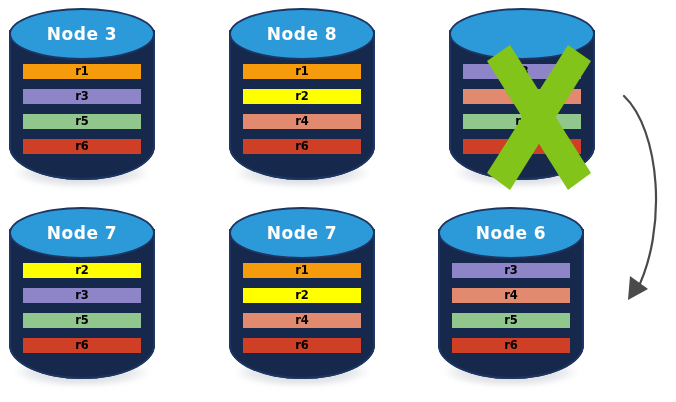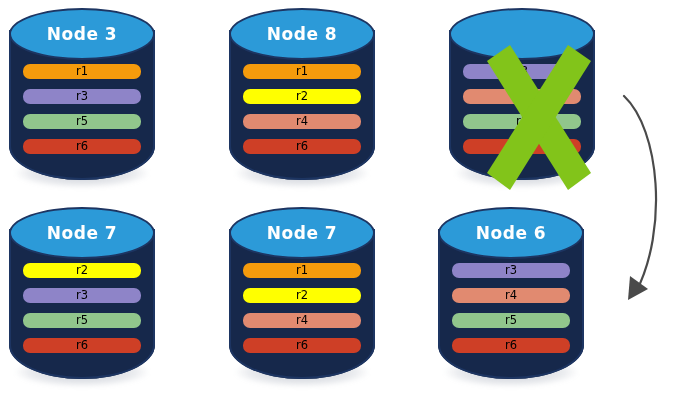--- a/index.html
+++ b/index.html
@@ -86,24 +86,24 @@
   .records {
     position: absolute;
     left: 14px;
     top: 56px;
     width: 118px;
   }
   .rec {
     height: 15px;
     line-height: 15px;
     margin-bottom: 10px;
-    border-radius: 7px;
+    border-radius: 0;
     text-align: center;
     font-size: 11.5px;
-    font-weight: normal;
+    font-weight: bold;
     color: #000000;
   }
   .x-mark {
     position: absolute;
     left: 484px;
     top: 45px;
     width: 110px;
     height: 145px;
     pointer-events: none;
   }

